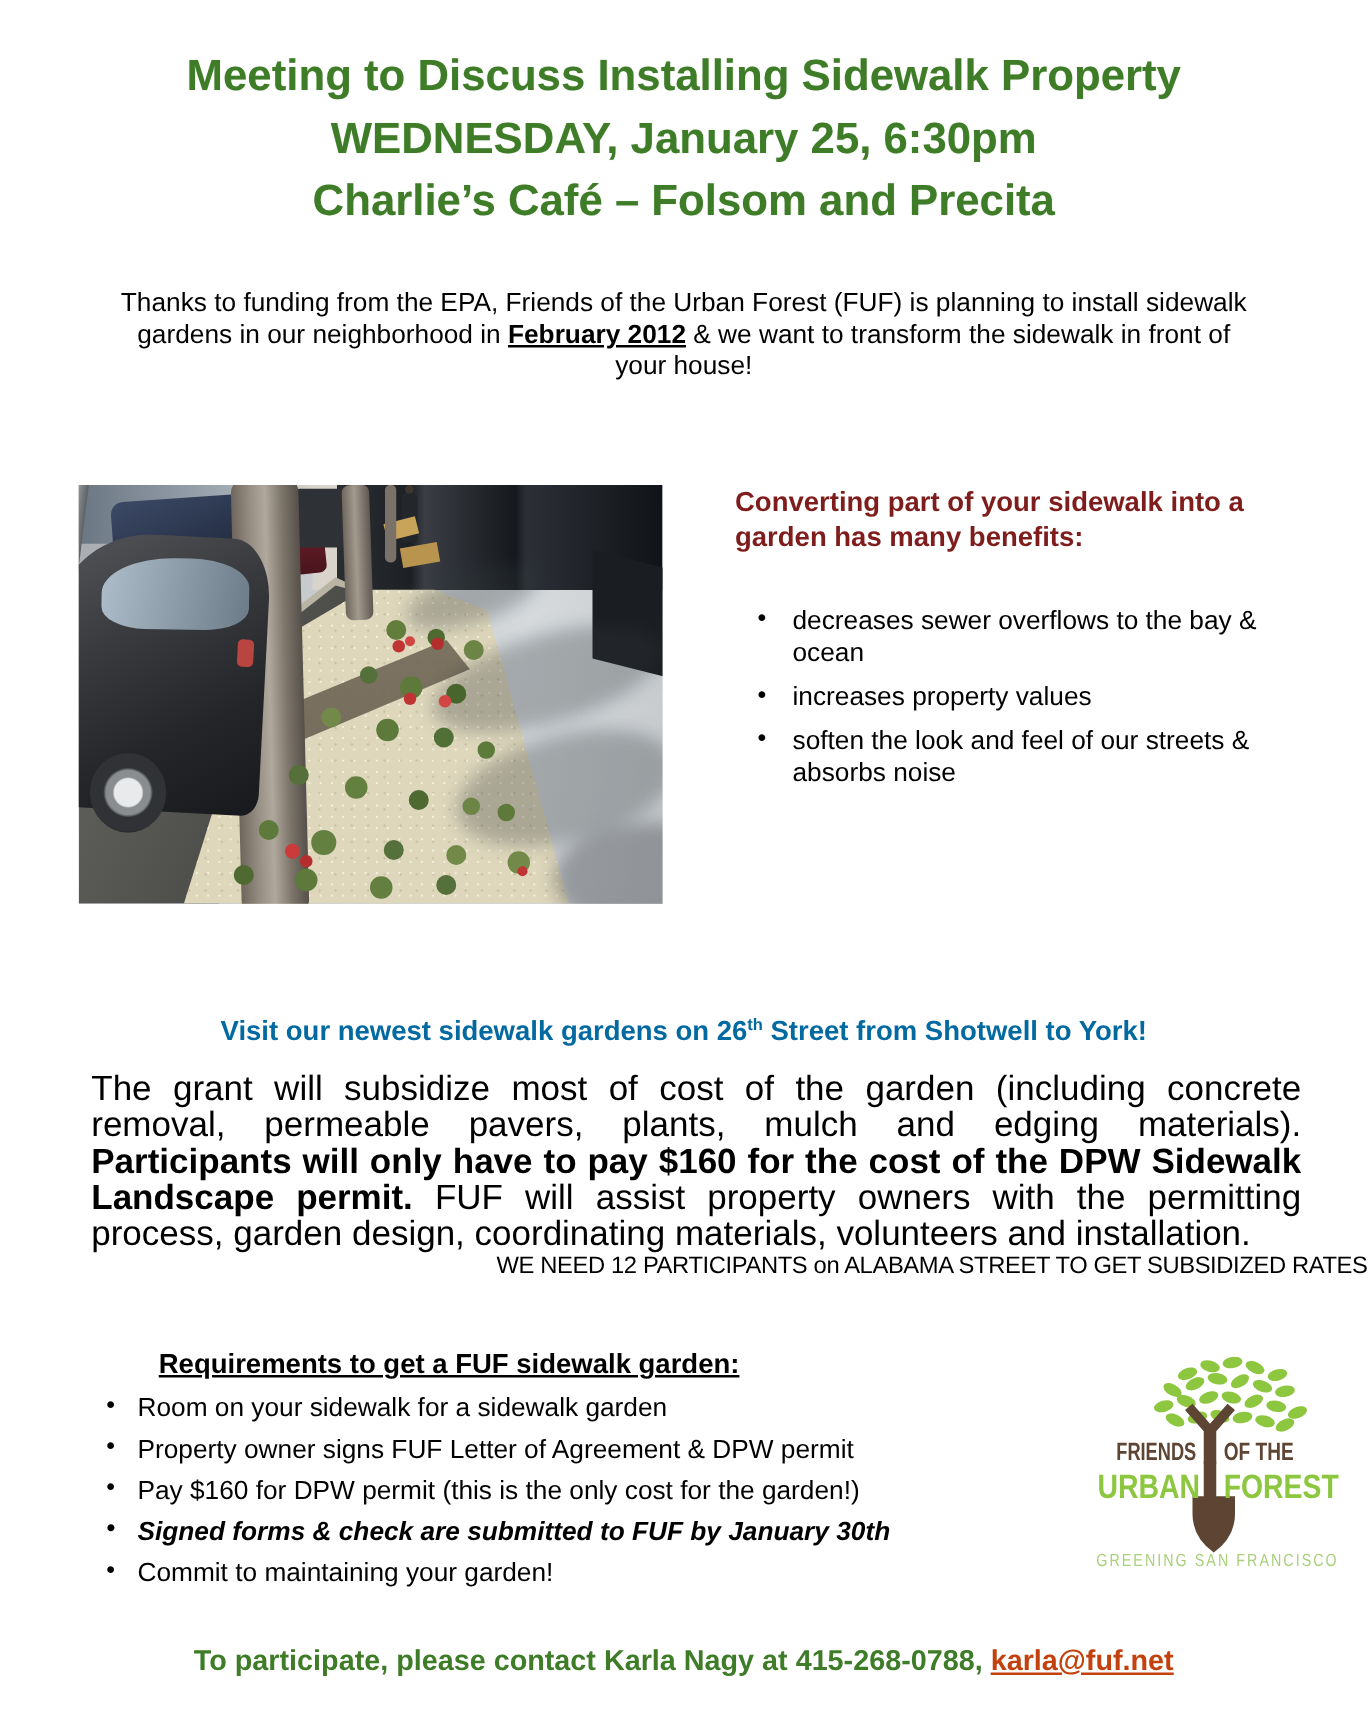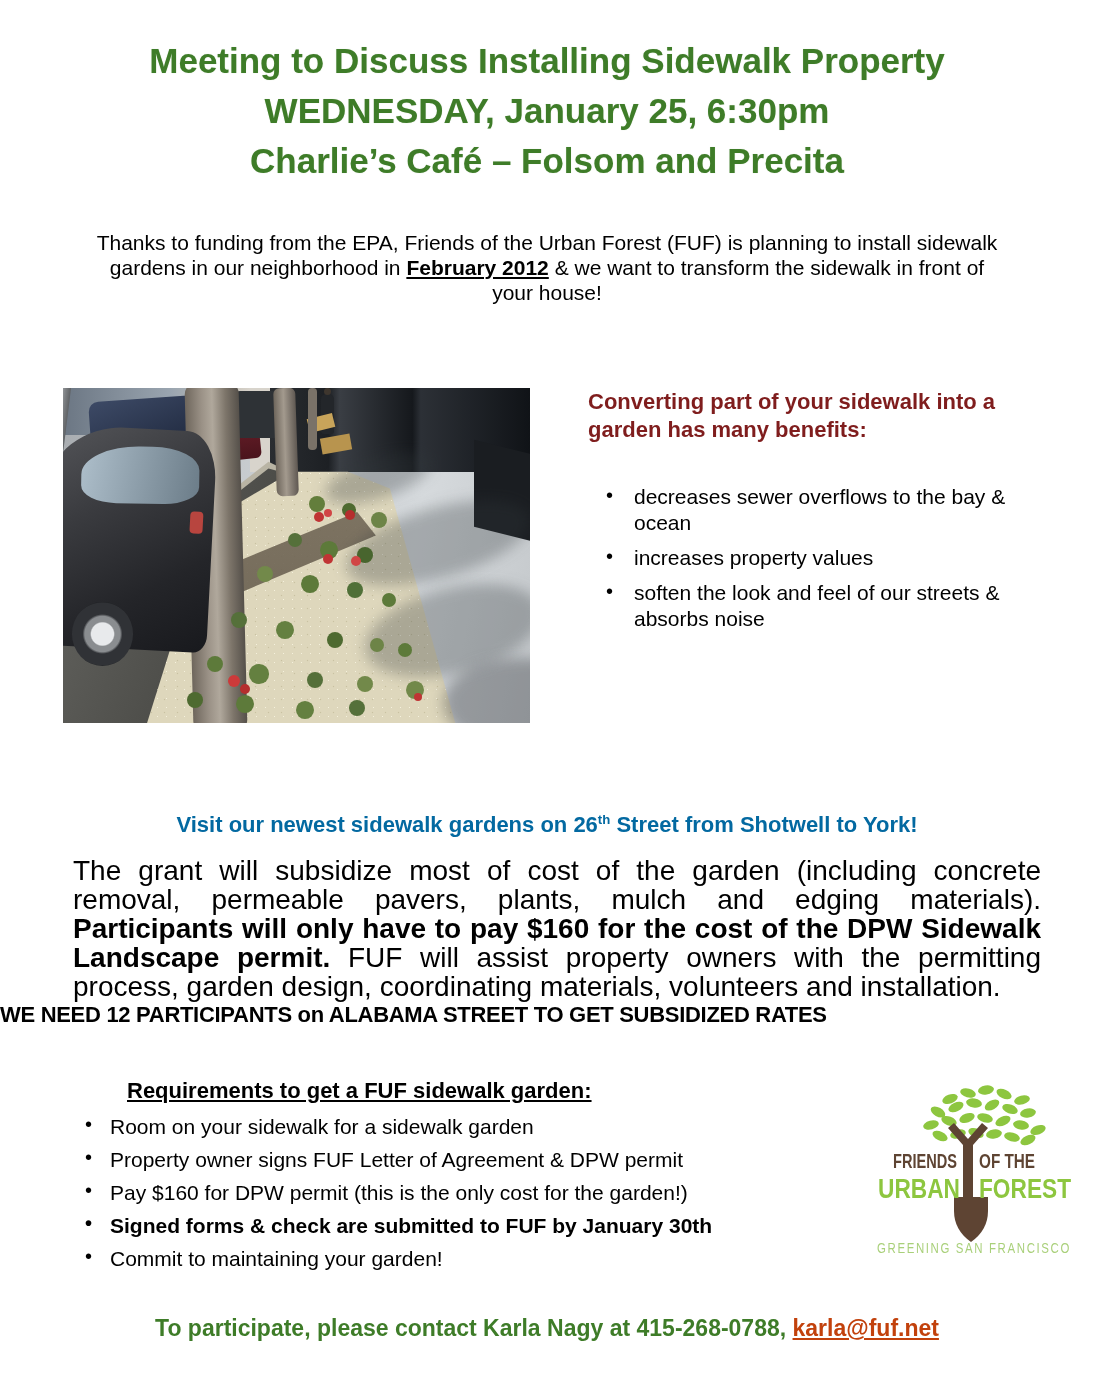--- a/index.html
+++ b/index.html
@@ -92,29 +92,29 @@
   .benefits-list li::before{content:"\2022";position:absolute;left:18px;top:-2px;font-size:20px;}
   
   .visit-line{position:absolute;top:812px;left:0;right:0;text-align:center;
     font-size:22px;font-weight:bold;color:#0369a1;}
   .visit-line sup{font-size:60%;vertical-align:super;line-height:0;}
   
   .grant{position:absolute;top:856px;left:73px;width:968px;margin:0;
     font-size:28px;line-height:29px;text-align:justify;}
   .grant .b{font-weight:bold;}
   
-  .participants{position:absolute;top:1002px;left:0;right:0;text-align:left;
-    font-size:22px;font-weight:bold;letter-spacing:-0.3px;}
+  .participants{position:absolute;top:1002px;left:0;right:0;text-align:right;
+    font-size:19px;font-weight:normal;letter-spacing:-0.3px;}
   
   .requirements{position:absolute;left:85px;top:1078px;width:740px;}
   .req-heading{font-size:22px;font-weight:bold;text-decoration:underline;margin-left:42px;margin-bottom:10px;}
   .req-list{list-style:none;margin:0;padding:0;}
   .req-list li{position:relative;padding-left:25px;font-size:21px;line-height:25px;margin-bottom:8px;}
   .req-list li::before{content:"\2022";position:absolute;left:0;top:-2px;font-size:20px;}
-  .req-list li.bold-item{font-weight:bold;}
+  .req-list li.bold-item{font-weight:bold;font-style:italic;}
   
   .logo{position:absolute;left:868px;top:1085px;width:212px;height:185px;}
   .logo svg{display:block;width:100%;height:100%;}
   .logo .lg-brown{fill:#5e4433;font-family:"Liberation Sans",sans-serif;font-weight:bold;}
   .logo .lg-green{fill:#8dc63f;font-family:"Liberation Sans",sans-serif;font-weight:bold;}
   .logo .lg-tag{fill:#a9d07a;font-family:"Liberation Sans",sans-serif;letter-spacing:2px;}
   
   .contact{position:absolute;top:1315px;left:0;right:0;text-align:center;
     font-size:23px;font-weight:bold;color:#3e7c28;}
   .contact .email{color:#c2410c;text-decoration:underline;cursor:pointer;}

